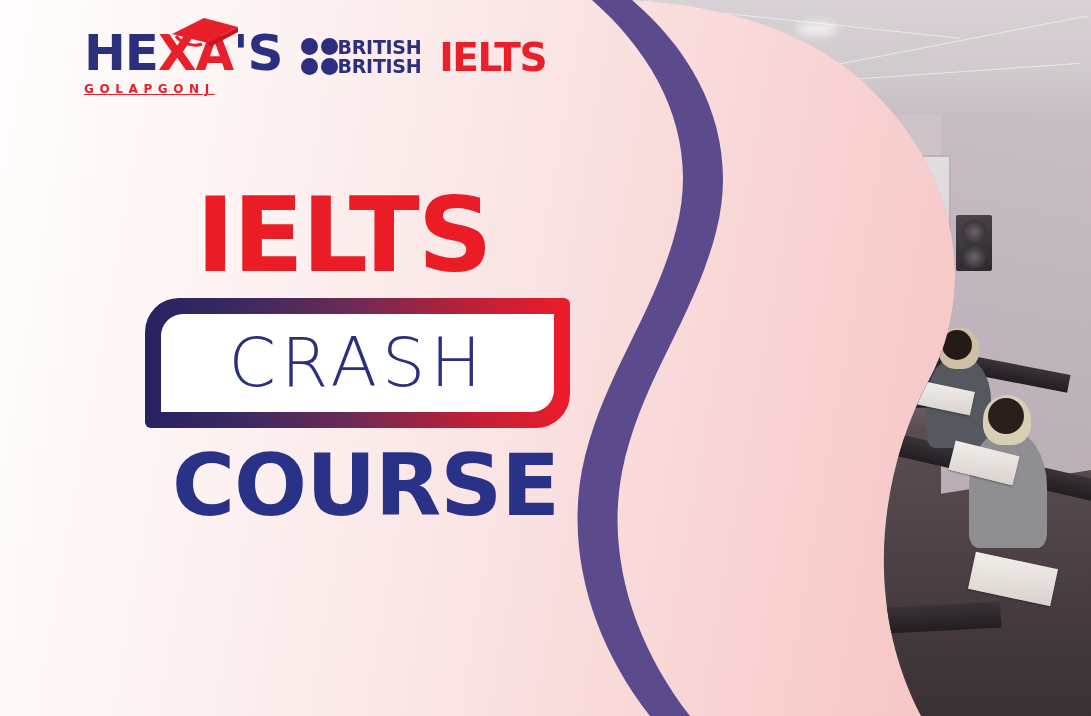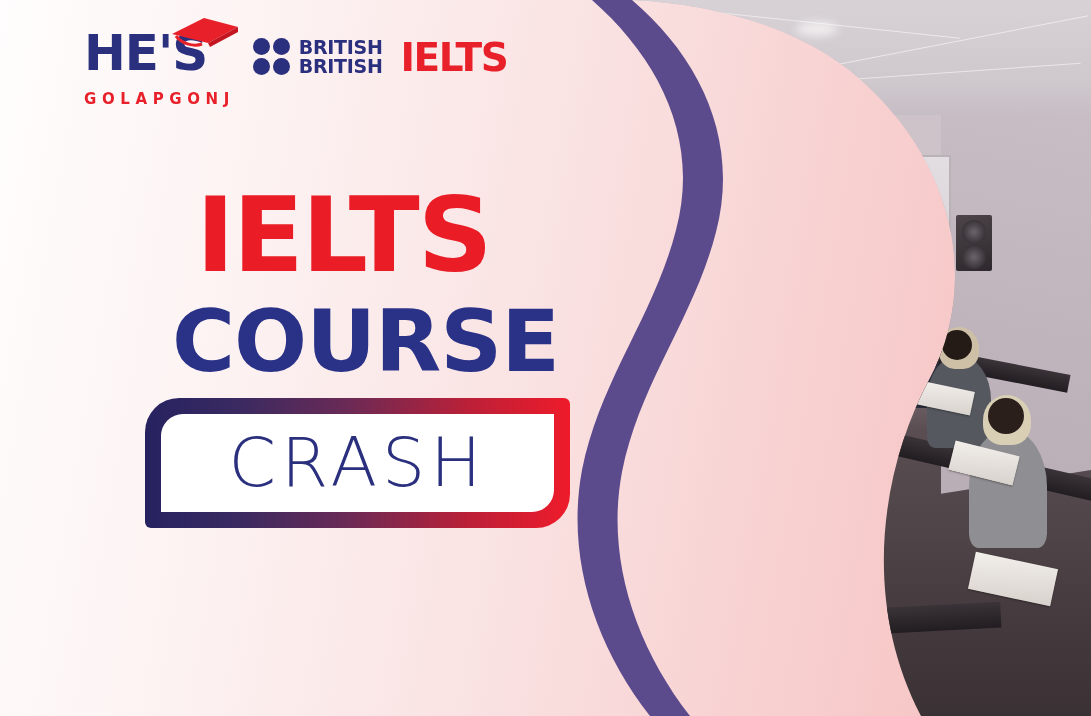--- a/index.html
+++ b/index.html
@@ -96,24 +96,24 @@
 
   
   #logo-row{position:absolute;left:84px;top:28px;display:flex;align-items:flex-start;gap:18px;}
   #hexas-block{position:relative;}
   #hexas-word{position:relative;font-size:50px;font-weight:bold;letter-spacing:-1px;
     color:#2a2f7e;line-height:1;font-family:"DejaVu Sans", sans-serif;display:flex;}
   .hx-n{color:#2a2f7e;}
   .hx-r{color:#e8202a;}
   #cap{position:absolute;left:84px;top:-12px;width:0;height:0;}
   #cap svg{position:absolute;left:0;top:0;}
-  #golapgonj{margin-top:12px;color:#e8202a;font-size:15px;font-weight:bold;
-    letter-spacing:5.6px;font-family:"DejaVu Sans", sans-serif;}
-
-  #bc-block{display:flex;align-items:center;gap:9px;margin-top:10px;}
+  #golapgonj{margin-top:4px;color:#e8202a;font-size:12px;font-weight:bold;
+    letter-spacing:5.6px;font-family:"DejaVu Sans", sans-serif;text-decoration:underline;}
+
+  #bc-block{display:flex;align-items:center;gap:0;margin-top:10px;}
   #bc-dots{display:grid;grid-template-columns:repeat(2,17px);grid-template-rows:repeat(2,17px);gap:3px;}
   .bcdot{width:17px;height:17px;border-radius:50%;background:#2a2f7e;}
   #bc-text{font-size:19px;font-weight:bold;line-height:.95;color:#2a2f7e;
     letter-spacing:-.3px;font-family:"DejaVu Sans", sans-serif;}
   #ielts-logo{margin-top:10px;font-size:39px;font-weight:bold;color:#e8202a;
     letter-spacing:-1.5px;font-family:"DejaVu Sans", sans-serif;line-height:1;}
 
   
   #headline{position:absolute;left:0;top:188px;width:620px;}
   #ielts-big{margin-left:196px;font-size:104px;font-weight:bold;color:#ea1c26;
@@ -268,20 +268,21 @@
              C 740,140 700,58 632,0 Z" fill="#5b4a8c"></path>
   </svg>
 
   <div id="left">
 
     <div id="logo-row">
 
       <div id="hexas-block">
         <div id="hexas-word">
           <span class="hx-n">HE</span>
+            <span class="hx-r">XA</span>
             <span class="hx-n">'S</span>
           <span id="cap">
             <svg width="74" height="34" viewBox="0 0 74 34">
               <path d="M4 18 L36 2 L70 11 L40 27 Z" fill="#e8202a"></path>
               <path d="M40 27 L70 11 L70 16 L42 31 Z" fill="#c41621"></path>
               <path d="M8 20 C 14 28, 26 31, 34 28" stroke="#e8202a" stroke-width="3" fill="none"></path>
             </svg>
           </span>
         </div>
         <div id="golapgonj">GOLAPGONJ</div>
@@ -299,22 +300,22 @@
           <div>BRITISH</div>
         </div>
       </div>
 
       <div id="ielts-logo">IELTS</div>
     </div>
 
     <div id="headline">
       <div id="ielts-big">IELTS</div>
 
-      <div id="course-big">COURSE</div>
-
       <div id="crash-box">
         <div id="crash-inner">
           <span id="crash-text">CRASH</span>
         </div>
       </div>
+
+      <div id="course-big">COURSE</div>
     </div>
   </div>
 </div>
 
 </body></html>

